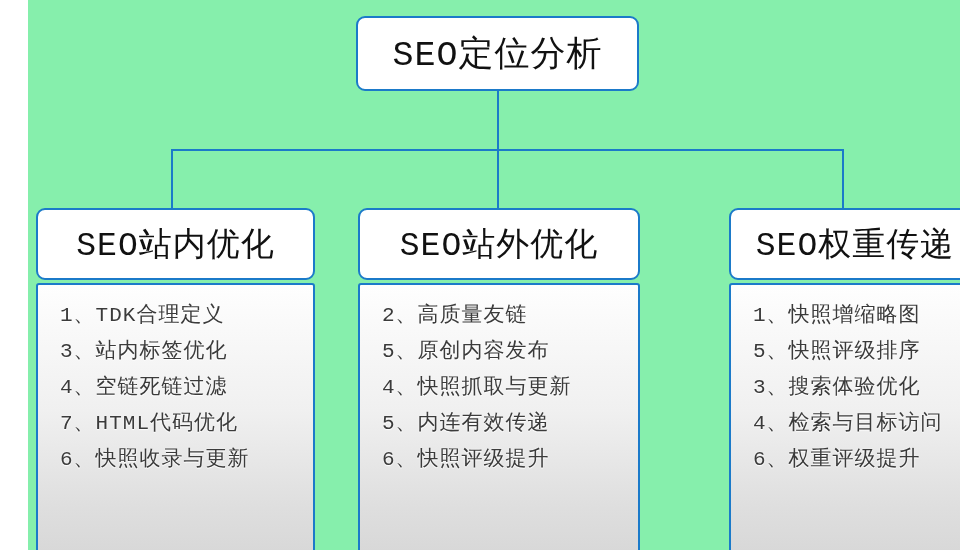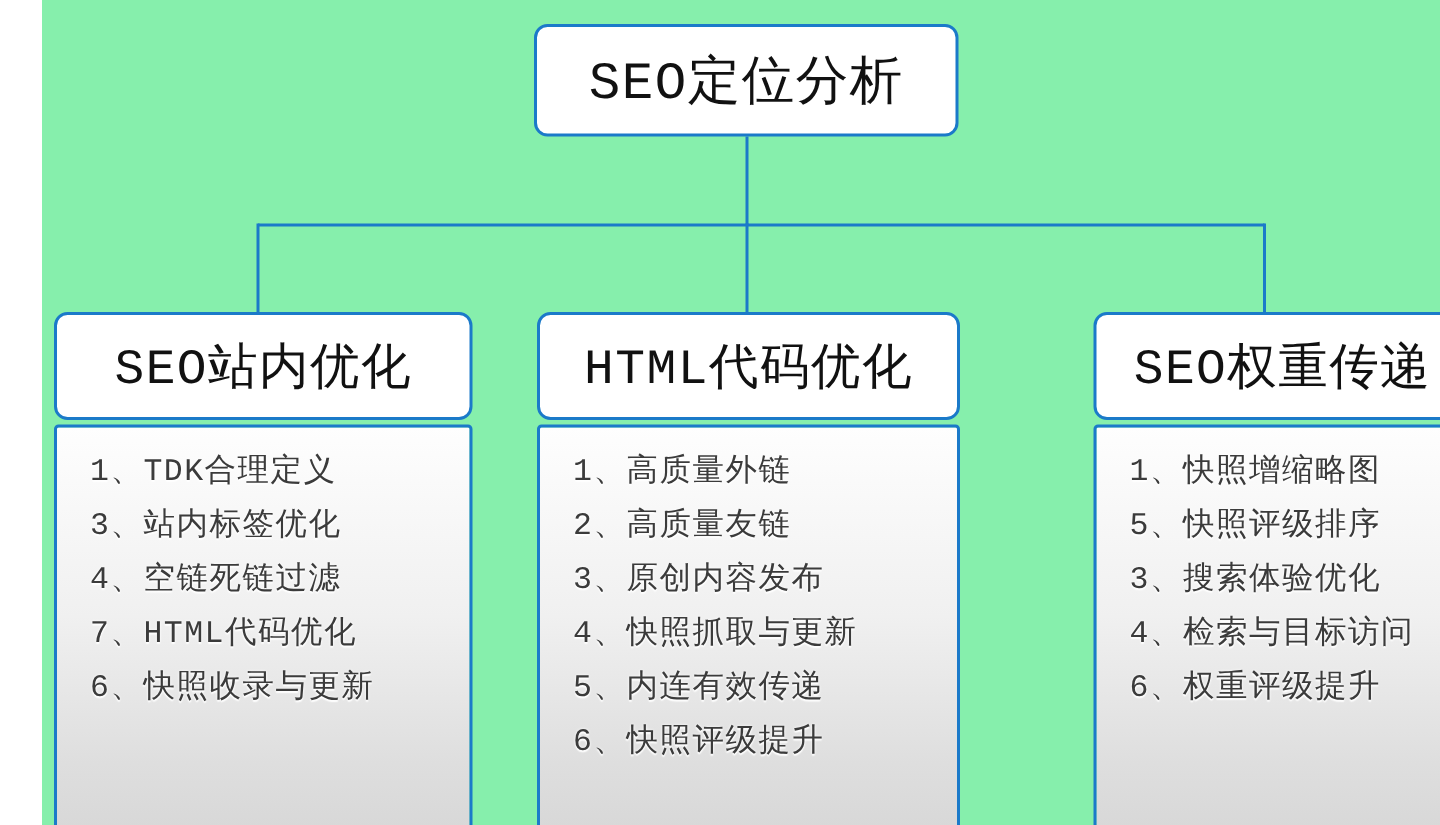--- a/index.html
+++ b/index.html
@@ -61,26 +61,25 @@
       <div class="item">1、TDK合理定义</div>
       <div class="item">3、站内标签优化</div>
       <div class="item">4、空链死链过滤</div>
       <div class="item">7、HTML代码优化</div>
       <div class="item">6、快照收录与更新</div>
     </div>
   </div>
 
   <div class="column col-1">
     <div class="head">
-      <span>HTML代码优化</span>
+      <span>SEO站外优化</span>
     </div>
     <div class="panel">
-      <div class="item">1、高质量外链</div>
       <div class="item">2、高质量友链</div>
-      <div class="item">3、原创内容发布</div>
+      <div class="item">5、原创内容发布</div>
       <div class="item">4、快照抓取与更新</div>
       <div class="item">5、内连有效传递</div>
       <div class="item">6、快照评级提升</div>
     </div>
   </div>
 
   <div class="column col-2">
     <div class="head">
       <span>SEO权重传递</span>
     </div>

